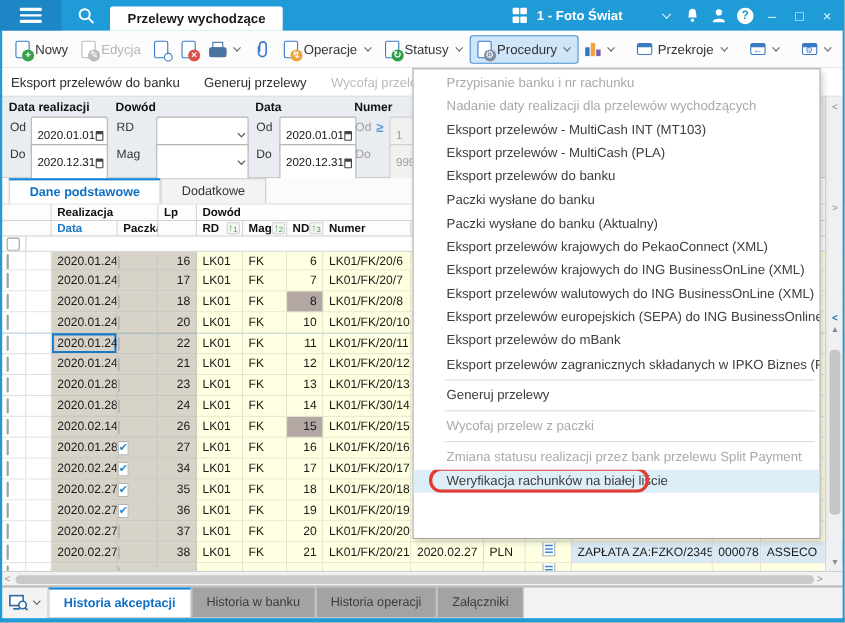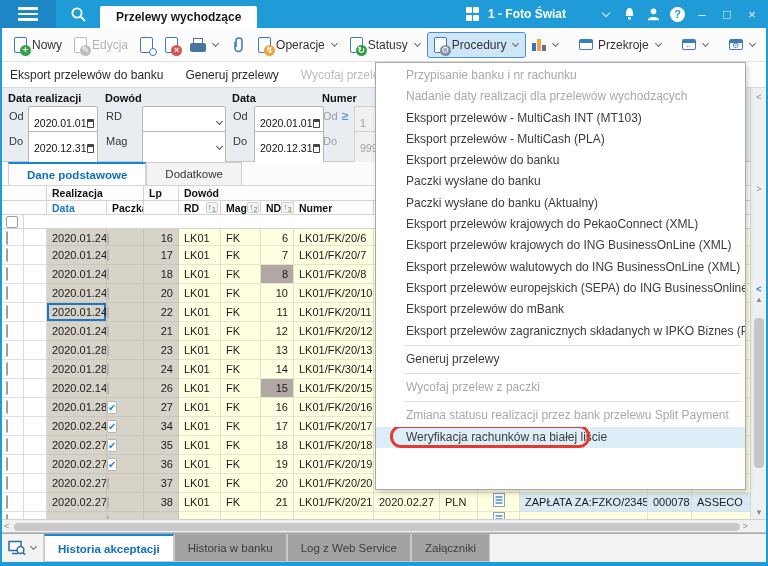--- a/index.html
+++ b/index.html
@@ -680,21 +680,21 @@
         <rect x="1" y="1.5" width="12" height="9" fill="#fff" stroke="#2e6da4" stroke-width="1.5"></rect>
         <line x1="4" y1="13.5" x2="10" y2="13.5" stroke="#2e6da4" stroke-width="1.5"></line>
         <circle cx="12.5" cy="10" r="3.4" fill="#fff" stroke="#2e6da4" stroke-width="1.5"></circle>
         <line x1="15" y1="12.6" x2="17" y2="14.6" stroke="#2e6da4" stroke-width="1.6"></line>
       </svg>
       <span class="chev"></span>
     </div>
     <span id="ftabs" style="display:flex">
         <div class="ftab act">Historia akceptacji</div>
         <div class="ftab">Historia w banku</div>
-        <div class="ftab">Log z Web Service</div>
+        <div class="ftab">Historia operacji</div>
         <div class="ftab">Załączniki</div>
       </span>
   </div>
 
   <div class="menu" id="menu">
       <div class="mi dis">Przypisanie banku i nr rachunku</div>
       <div class="mi dis">Nadanie daty realizacji dla przelewów wychodzących</div>
       <div class="mi">Eksport przelewów - MultiCash INT (MT103)</div>
       <div class="mi">Eksport przelewów - MultiCash (PLA)</div>
       <div class="mi">Eksport przelewów do banku</div>

